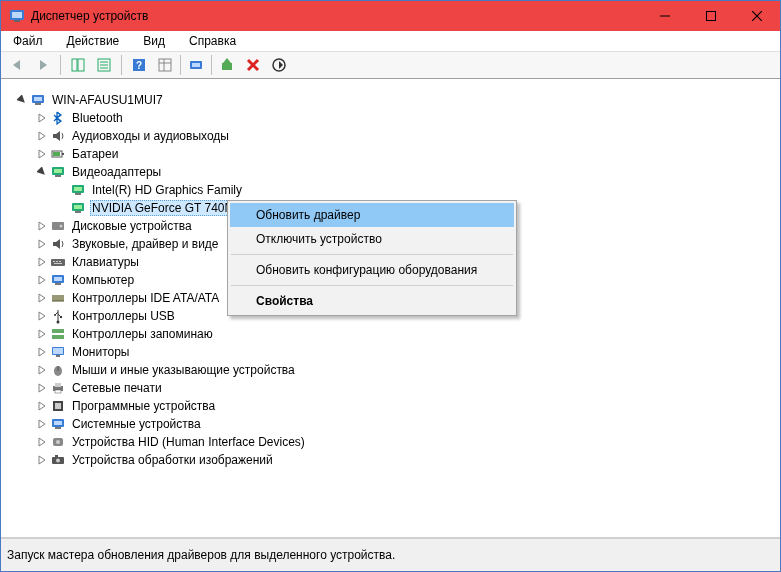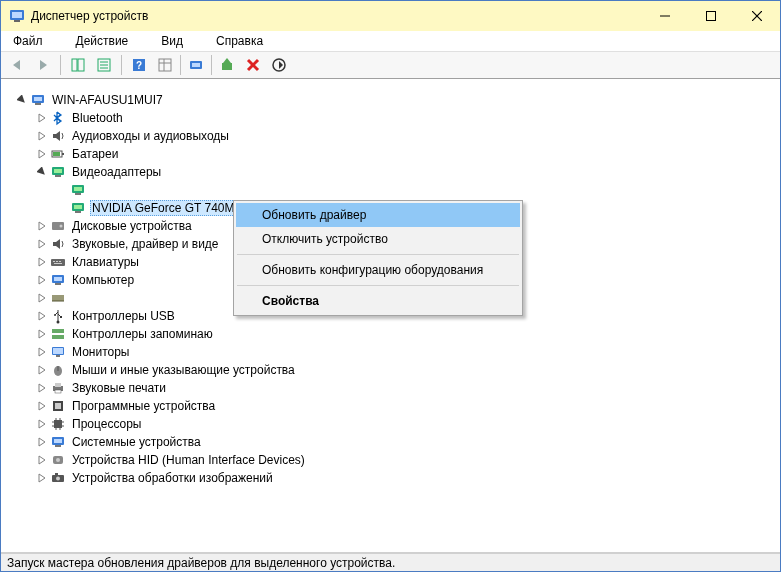--- a/index.html
+++ b/index.html
@@ -1,39 +1,39 @@
 <!DOCTYPE html>
 <html><head>
 <meta charset="utf-8">
 <style>
   * { box-sizing: border-box; }
   html, body { margin: 0; padding: 0; font-family: "Segoe UI", Tahoma, sans-serif; font-size: 12px; }
   .window { width: 781px; height: 572px; border: 1px solid #4a7bc2; background: #fff; display: flex; flex-direction: column; position: relative; }
-  .titlebar { height: 30px; display: flex; align-items: center; padding: 0 0 0 8px; background: #fef9c3; }
+  .titlebar { height: 30px; display: flex; align-items: center; padding: 0 0 0 8px; background: #ef4444; }
   .titlebar .icon-slot { width: 16px; height: 16px; margin-right: 6px; display:flex; align-items:center; justify-content:center; }
   .titlebar .title-text { flex: 0 0 auto; color: #000; font-size: 12px; }
   .titlebar .spacer { flex: 1; }
   .win-btn { width: 46px; height: 30px; display: flex; align-items: center; justify-content: center; color:#000; }
-  .menubar { height: 20px; display: flex; align-items: center; padding: 0 4px; gap: 17px; }
+  .menubar { height: 20px; display: flex; align-items: center; padding: 0 4px; gap: 8px; }
   .menubar .menu-item { padding: 2px 8px; font-size: 12px; }
   .toolbar { height: 28px; border-top:1px solid #e0e0e0; border-bottom:1px solid #a0a0a0; display:flex; align-items:center; padding:0 4px; gap:2px; background:#f7f7f7; }
   .tbtn { width:24px; height:24px; display:flex; align-items:center; justify-content:center; border:1px solid transparent; }
   .tdiv { width:1px; height:20px; background:#c0c0c0; margin:0 3px; }
   .tdiv.thin { margin:0 1px; }
   .content { flex:1; overflow:auto; border-bottom:1px solid #d0d0d0; padding:4px 0 0 6px; position:relative; }
   .tree { list-style:none; margin:8px; padding:0; user-select:none; }
   .tree ul { list-style:none; margin:0; padding:0 0 0 20px; }
   .node { display:flex; align-items:center; height:18px; white-space:nowrap; }
   .exp { width:14px; height:14px; display:flex; align-items:center; justify-content:center; margin-right:1px; color:#5b5b5b; }
   .exp.blank { visibility:hidden; }
   .exp.open svg { transform: rotate(0deg); }
   .node .ic { width:16px; height:16px; margin-right:4px; display:flex; align-items:center; justify-content:center; }
   .node .lbl { padding:0 2px; }
   .node.selected .lbl { background:#cde8ff; border:1px dotted #5aa0e0; padding:0 1px; }
-  .statusbar { height:18px; border-top:1px solid #d0d0d0; display:flex; align-items:center; padding:8px 6px; font-size:12px; background:#f0f0f0; }
+  .statusbar { height:18px; border-top:1px solid #d0d0d0; display:flex; align-items:center; padding:16px 6px; font-size:12px; background:#f0f0f0; }
   .ctxmenu { position:absolute; background:#f2f2f2; border:1px solid #a4a4a4; box-shadow:3px 3px 3px rgba(0,0,0,.25); padding:2px; min-width:290px; z-index:10; }
   .ctxitem { padding:5px 20px 5px 26px; font-size:12px; color:#000; white-space:nowrap; }
   .ctxitem.hl { background:#90c8f6; }
   .ctxsep { height:1px; background:#d0d0d0; margin:3px 1px; }
   .ctxitem.bold { font-weight:600; }
   
   svg { display:block; }
 </style>
 </head>
 <body>
@@ -230,20 +230,21 @@
               <li>
                   <div class="node">
                     <span class="exp blank"></span>
                     <span class="ic">
                       <svg width="16" height="16">
                         <rect x="2" y="3" width="12" height="8" rx="1" fill="#2a7"></rect>
                         <rect x="4" y="5" width="8" height="4" fill="#9e9"></rect>
                         <rect x="5" y="11" width="6" height="2" fill="#777"></rect>
                       </svg>
                     </span>
+                    <span class="lbl">Intel(R) HD Graphics Family</span>
                   </div>
                 </li>
               <li>
                   <div class="node selected">
                     <span class="exp blank"></span>
                     <span class="ic">
                       <svg width="16" height="16">
                         <rect x="2" y="3" width="12" height="8" rx="1" fill="#2a7"></rect>
                         <rect x="4" y="5" width="8" height="4" fill="#9e9"></rect>
                         <rect x="5" y="11" width="6" height="2" fill="#777"></rect>
@@ -328,20 +329,21 @@
                   <svg width="10" height="10">
                     <polygon points="2,1 8,5 2,9" fill="none" stroke="#808080"></polygon>
                   </svg>
                 </span>
                 <span class="ic">
                   <svg width="16" height="16">
                     <rect x="2" y="5" width="12" height="6" fill="#997"></rect>
                     <line x1="2" y1="11" x2="14" y2="11" stroke="#553"></line>
                   </svg>
                 </span>
+                <span class="lbl">Контроллеры IDE ATA/ATA</span>
               </div>
             </li>
           <li>
               <div class="node">
                 <span class="exp">
                   <svg width="10" height="10">
                     <polygon points="2,1 8,5 2,9" fill="none" stroke="#808080"></polygon>
                   </svg>
                 </span>
                 <span class="ic">
@@ -411,60 +413,37 @@
                     <polygon points="2,1 8,5 2,9" fill="none" stroke="#808080"></polygon>
                   </svg>
                 </span>
                 <span class="ic">
                   <svg width="16" height="16">
                     <rect x="3" y="6" width="10" height="5" fill="#777"></rect>
                     <rect x="5" y="3" width="6" height="4" fill="#ccc"></rect>
                     <rect x="5" y="10" width="6" height="3" fill="#fff" stroke="#555" stroke-width="0.5"></rect>
                   </svg>
                 </span>
-                <span class="lbl">Звуковые печати</span>
+                <span class="lbl">Сетевые печати</span>
               </div>
             </li>
           <li>
               <div class="node">
                 <span class="exp">
                   <svg width="10" height="10">
                     <polygon points="2,1 8,5 2,9" fill="none" stroke="#808080"></polygon>
                   </svg>
                 </span>
                 <span class="ic">
                   <svg width="16" height="16">
                     <rect x="3" y="3" width="10" height="10" fill="#444"></rect>
                     <rect x="5" y="5" width="6" height="6" fill="#ccc"></rect>
                   </svg>
                 </span>
                 <span class="lbl">Программные устройства</span>
-              </div>
-            </li>
-          <li>
-              <div class="node">
-                <span class="exp">
-                  <svg width="10" height="10">
-                    <polygon points="2,1 8,5 2,9" fill="none" stroke="#808080"></polygon>
-                  </svg>
-                </span>
-                <span class="ic">
-                  <svg width="16" height="16">
-                    <rect x="4" y="4" width="8" height="8" fill="#555"></rect>
-                    <line x1="2" y1="6" x2="4" y2="6" stroke="#555"></line>
-                    <line x1="2" y1="10" x2="4" y2="10" stroke="#555"></line>
-                    <line x1="12" y1="6" x2="14" y2="6" stroke="#555"></line>
-                    <line x1="12" y1="10" x2="14" y2="10" stroke="#555"></line>
-                    <line x1="6" y1="2" x2="6" y2="4" stroke="#555"></line>
-                    <line x1="10" y1="2" x2="10" y2="4" stroke="#555"></line>
-                    <line x1="6" y1="12" x2="6" y2="14" stroke="#555"></line>
-                    <line x1="10" y1="12" x2="10" y2="14" stroke="#555"></line>
-                  </svg>
-                </span>
-                <span class="lbl">Процессоры</span>
               </div>
             </li>
           <li>
               <div class="node">
                 <span class="exp">
                   <svg width="10" height="10">
                     <polygon points="2,1 8,5 2,9" fill="none" stroke="#808080"></polygon>
                   </svg>
                 </span>
                 <span class="ic">
@@ -507,21 +486,21 @@
                     <rect x="5" y="3" width="3" height="2" fill="#555"></rect>
                   </svg>
                 </span>
                 <span class="lbl">Устройства обработки изображений</span>
               </div>
             </li>
         </ul>
       </li>
     </ul>
 
-    <div class="ctxmenu" style="left:232px; top:121px;">
+    <div class="ctxmenu" style="left:226px; top:121px;">
       <div class="ctxitem hl">Обновить драйвер</div>
       <div class="ctxitem">Отключить устройство</div>
       <div class="ctxsep"></div>
       <div class="ctxitem">Обновить конфигурацию оборудования</div>
       <div class="ctxsep"></div>
       <div class="ctxitem bold">Свойства</div>
     </div>
   </div>
 
   <div class="statusbar">

